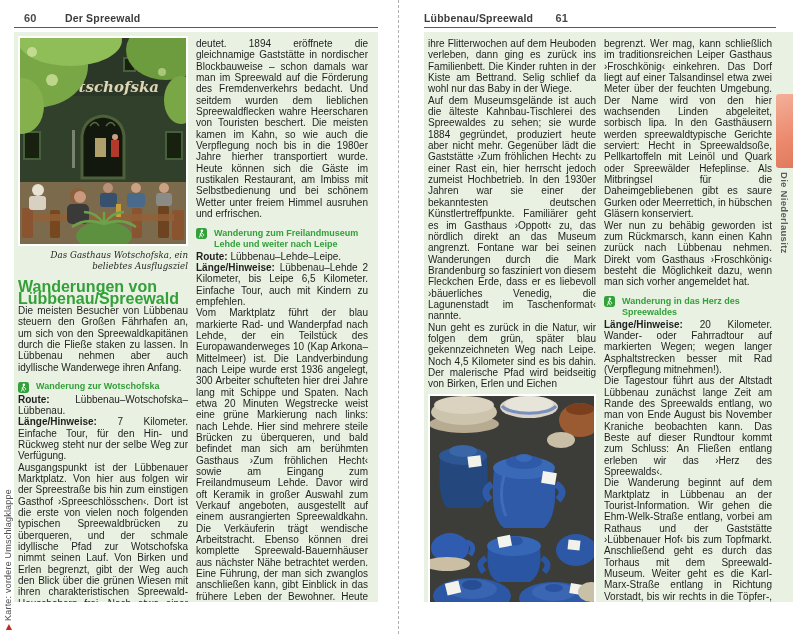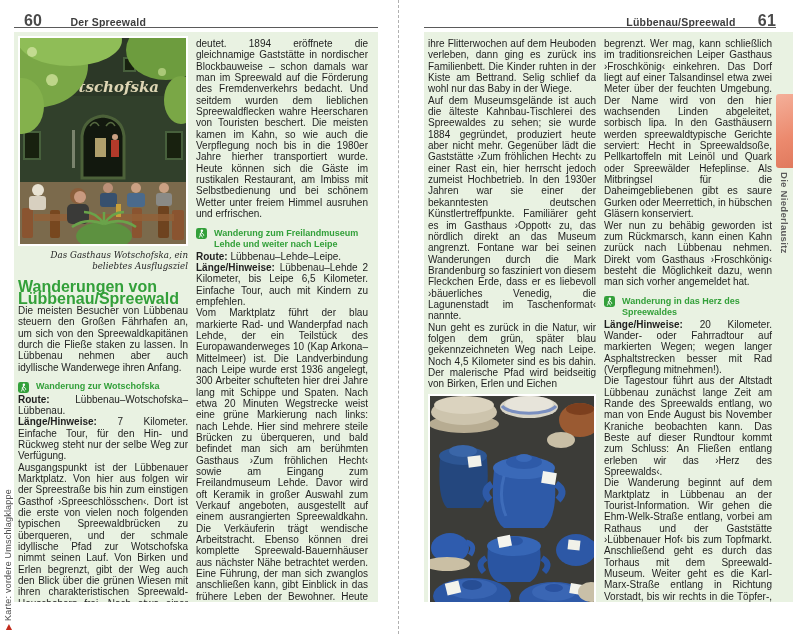--- a/index.html
+++ b/index.html
@@ -4,21 +4,21 @@
 <style>
   html,body { margin:0; padding:0; background:#ffffff; }
   #book {
     position:relative; width:793px; height:634px; overflow:hidden;
     background:#ffffff;
     font-family:"Liberation Sans", sans-serif;
     color:#1c1c1c;
   }
   
   .hdr { position:absolute; top:12px; font-size:10.5px; font-weight:bold; color:#3d3d3d; letter-spacing:0.2px; }
-  .hdr .num { font-size:16px; color:#4a4a4a; }
+  .hdr .num { font-size:11px; color:#4a4a4a; }
   .rule { position:absolute; top:27px; height:0; border-top:1.5px solid #5a5a5a; }
   .divider { position:absolute; left:398px; top:0; height:634px; width:0; border-left:1px dashed #b0b0b0; }
   
   .panel { position:absolute; top:32px; height:570px; background:#e9f2e2; overflow:hidden; }
   .col { position:absolute; top:6px; }
   p { margin:0; font-size:10px; line-height:11.35px; text-align:justify; color:#1e1e1e; }
   .sec-heading { margin:9px 0 1px; font-size:16px; line-height:11.5px; font-weight:bold; color:#33a03a; }
   .tour-head { display:flex; gap:7px; margin:8px 0 1px; align-items:flex-start; }
   .tour-head .ticon { flex:0 0 auto; width:11px; height:11px; margin-top:0.5px; }
   .tour-head .ttl { font-size:9px; line-height:11px; font-weight:bold; color:#33a03a; }
@@ -46,21 +46,21 @@
 
 <div id="book">
 
   <div class="hdr" style="left:24px;">
     <span class="num">60</span>
     <span style="display:inline-block; width:22px;"></span>
     <span>Der Spreewald</span>
   </div>
   <div class="rule" style="left:14px; width:364px;"></div>
 
-  <div class="hdr" style="left:424px; width:352px; text-align:right;">
+  <div class="hdr" style="left:424px; width:352px; text-align:left;">
     <span>Lübbenau/Spreewald</span>
     <span style="display:inline-block; width:16px;"></span>
     <span class="num">61</span>
   </div>
   <div class="rule" style="left:424px; width:352px;"></div>
 
   <div class="divider"></div>
 
   <div class="panel" style="left:14px; width:364px;">
 

